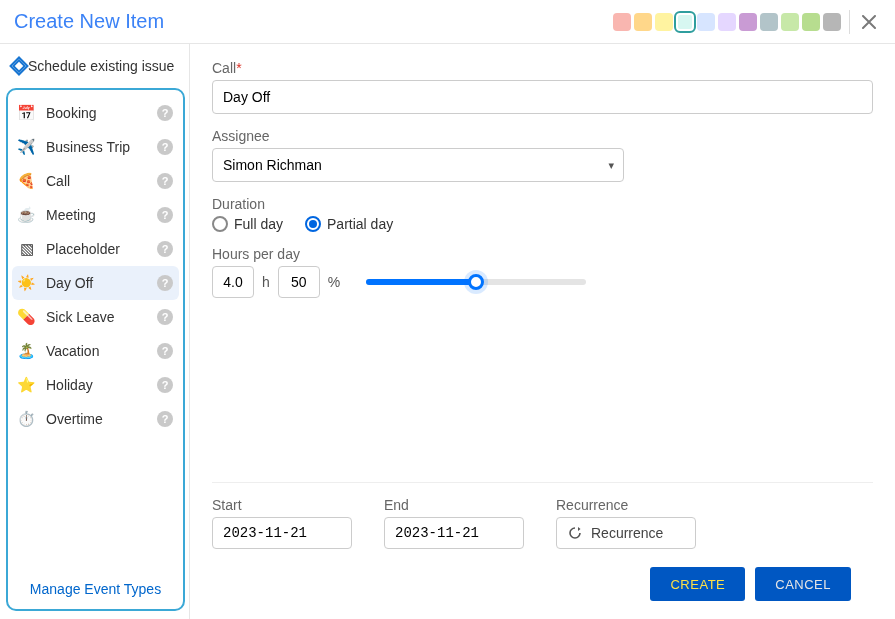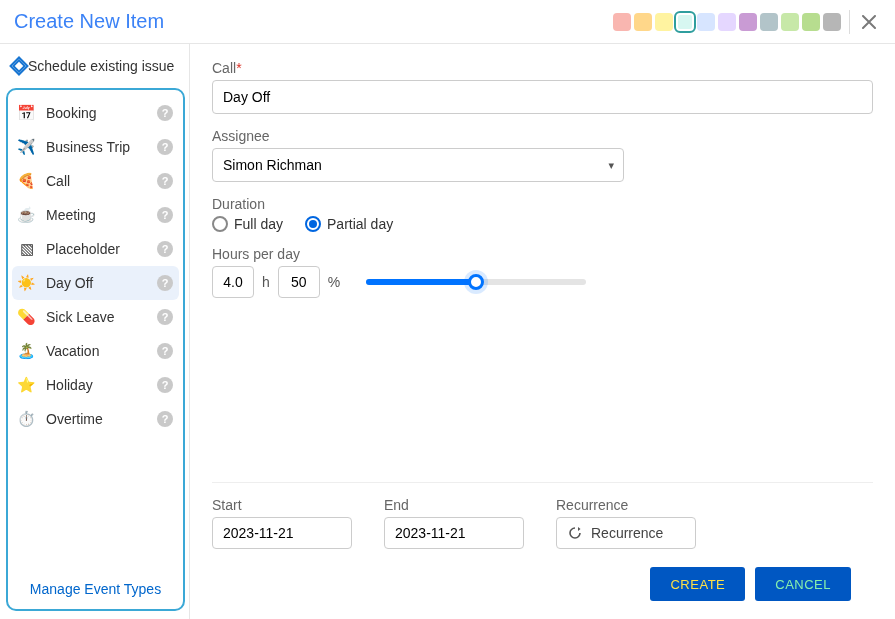--- a/index.html
+++ b/index.html
@@ -40,26 +40,26 @@
   .radio-inner { width:8px; height:8px; border-radius:50%; background:#0066e0; display:none; }
   .radio-opt.checked .radio-inner { display:block; }
   .hours-row { display:flex; align-items:center; gap:8px; }
   .small-input { width:42px; height:32px; border:1px solid #ccc; border-radius:4px; text-align:center; font-size:14px; }
   .unit { color:#555; font-size:14px; }
   .slider { flex:0 0 220px; height:6px; background:#e4e4e4; border-radius:3px; position:relative; margin-left:18px; }
   .slider-fill { position:absolute; left:0; top:0; bottom:0; background:#0073ff; border-radius:3px; width:50%; }
   .slider-thumb { position:absolute; top:50%; transform:translate(-50%,-50%); left:50%; width:16px; height:16px; border-radius:50%; background:#fff; border:3px solid #0073ff; box-shadow:0 0 0 4px rgba(0,115,255,0.15); }
   .bottom-fields { border-top:1px solid #eee; padding-top:14px; display:flex; gap:32px; margin-top:auto; }
   .bf { display:flex; flex-direction:column; }
-  .date-input { width:140px; height:32px; border:1px solid #ccc; border-radius:4px; padding:0 10px; font-size:14px; }
+  .date-input { width:140px; height:32px; border:1px solid #ccc; border-radius:4px; padding:0 10px; font-size:14px;font-family:Liberation Mono, monospace; }
   .recurrence-btn { width:140px; height:32px; border:1px solid #ccc; border-radius:4px; background:#fff; display:flex; align-items:center; gap:8px; padding:0 10px; cursor:pointer; font-size:14px; color:#444;}
   .footer { display:flex; justify-content:flex-end; gap:10px; padding:18px 22px; }
   .btn { height:34px; padding:0 20px; border-radius:3px; font-size:13px; letter-spacing:0.5px; cursor:pointer; border:none; }
   .btn-primary { background:#0057c2; color:#fde047; }
-  .btn-secondary { background:#0057c2; color:#86efac; }
+  .btn-secondary { background:#0057c2; color:#e5e5e5; }
 </style>
 </head>
 <body>
 
 <div class="dialog">
 
   <div class="header">
     <div class="header-title">Create New Item</div>
     <div class="header-right">
       <div class="color-swatches" id="swatches">

